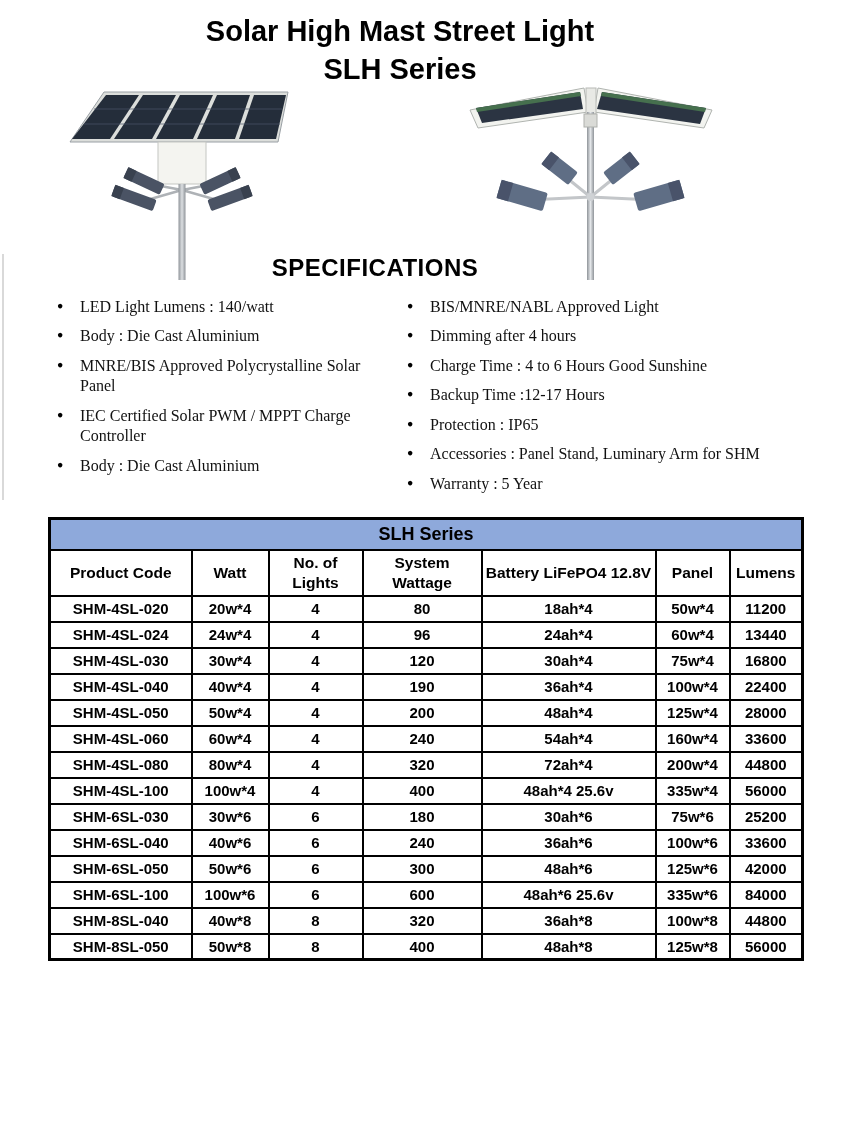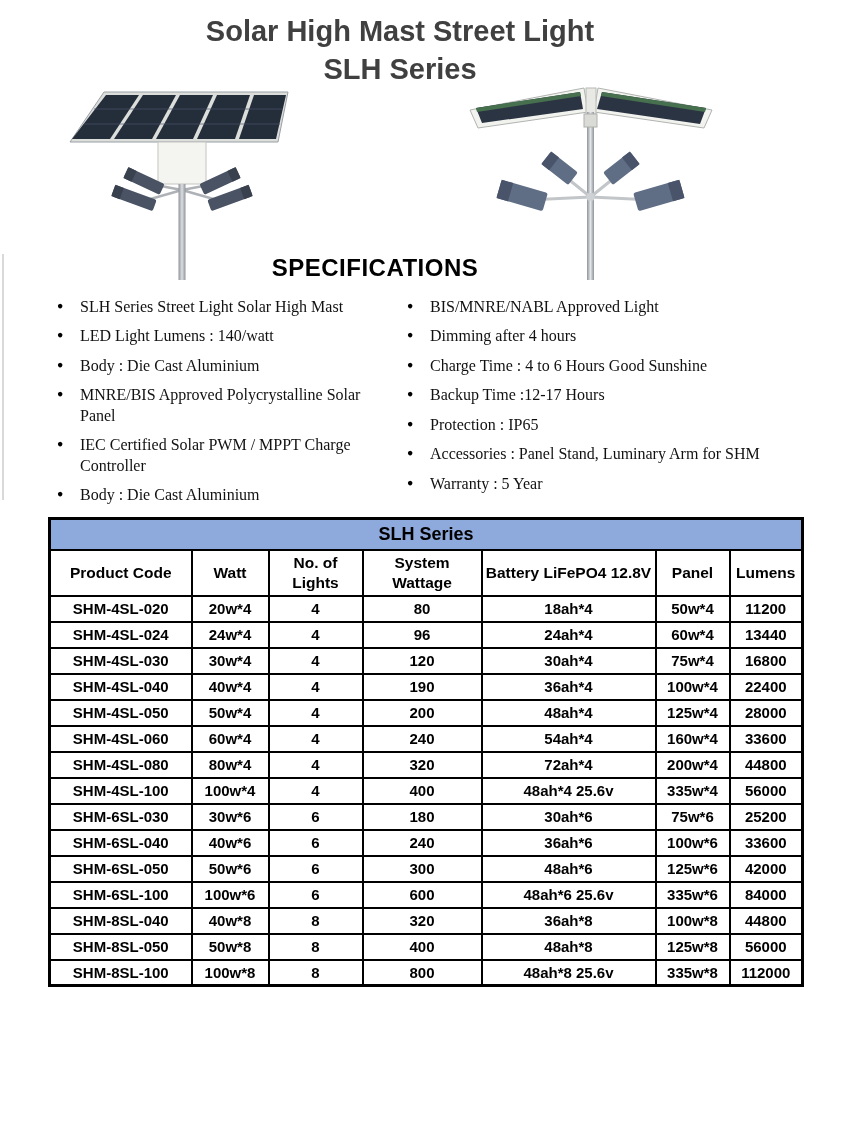--- a/index.html
+++ b/index.html
@@ -4,21 +4,21 @@
 <style>
   * { margin:0; padding:0; box-sizing:border-box; }
   html,body { background:#ffffff; }
   .page {
     position:relative; width:864px; height:1144px; background:#ffffff;
     font-family:"Liberation Sans", sans-serif; overflow:hidden;
   }
   .edge-line { position:absolute; left:2px; top:254px; width:2px; height:246px; background:#d9d9d9; }
 
   .title-block { position:absolute; left:0; top:12px; width:800px; text-align:center;
-    font-weight:bold; font-size:29px; line-height:1.32; color:#404040; }
+    font-weight:bold; font-size:29px; line-height:1.32; color:#000000; }
 
   .photo { position:absolute; }
   .photo-left  { left:58px;  top:84px; }
   .photo-right { left:466px; top:84px; }
 
   .specs-heading { position:absolute; left:0; top:254px; width:750px; text-align:center;
     font-weight:bold; font-size:24px; letter-spacing:0.5px; color:#000; }
 
   .spec-list { position:absolute; list-style:none;
     font-family:"Liberation Serif", serif; font-size:16px; line-height:1.28; color:#111; }
@@ -130,21 +130,20 @@
       <g transform="translate(193,112) rotate(-16)">
           <rect x="-24" y="-10" width="48" height="19" rx="2" fill="#5f6e85"></rect>
           <rect x="12" y="-10" width="12" height="19" fill="#49536a"></rect>
         </g>
     </svg>
   </div>
 
   <div class="specs-heading">SPECIFICATIONS</div>
 
   <ul class="spec-list spec-list-left">
-      <li>SLH Series Street Light Solar High Mast</li>
       <li>LED Light Lumens : 140/watt</li>
       <li>Body : Die Cast Aluminium</li>
       <li>MNRE/BIS Approved Polycrystalline Solar Panel</li>
       <li>IEC Certified Solar PWM / MPPT Charge Controller</li>
       <li>Body : Die Cast Aluminium</li>
     </ul>
 
   <ul class="spec-list spec-list-right">
       <li>BIS/MNRE/NABL Approved Light</li>
       <li>Dimming after 4 hours</li>
@@ -300,26 +299,17 @@
           </tr>
           <tr>
             <td>SHM-8SL-050</td>
             <td>50w*8</td>
             <td>8</td>
             <td>400</td>
             <td>48ah*8</td>
             <td>125w*8</td>
             <td>56000</td>
           </tr>
-          <tr>
-            <td>SHM-8SL-100</td>
-            <td>100w*8</td>
-            <td>8</td>
-            <td>800</td>
-            <td>48ah*8 25.6v</td>
-            <td>335w*8</td>
-            <td>112000</td>
-          </tr>
         </tbody>
     </table>
   </div>
 
 </div>
 
 </body></html>

